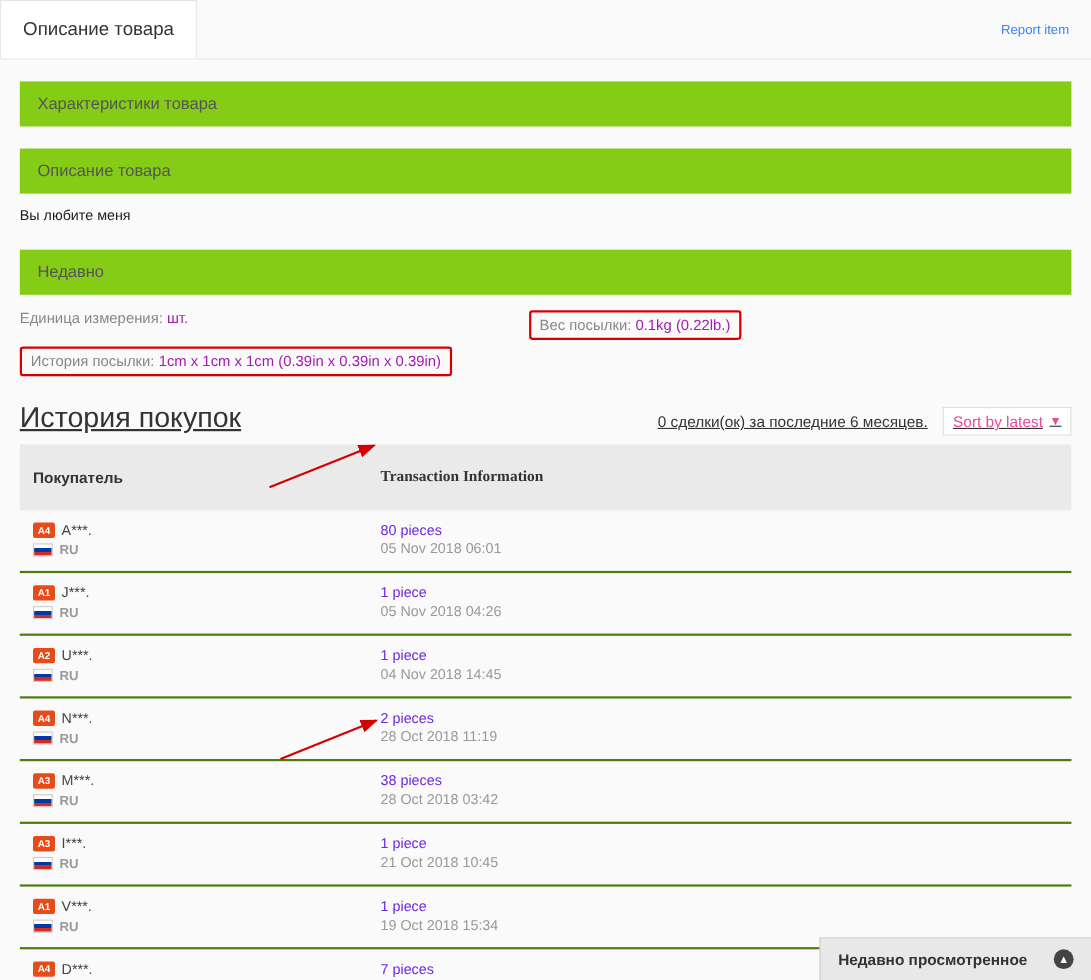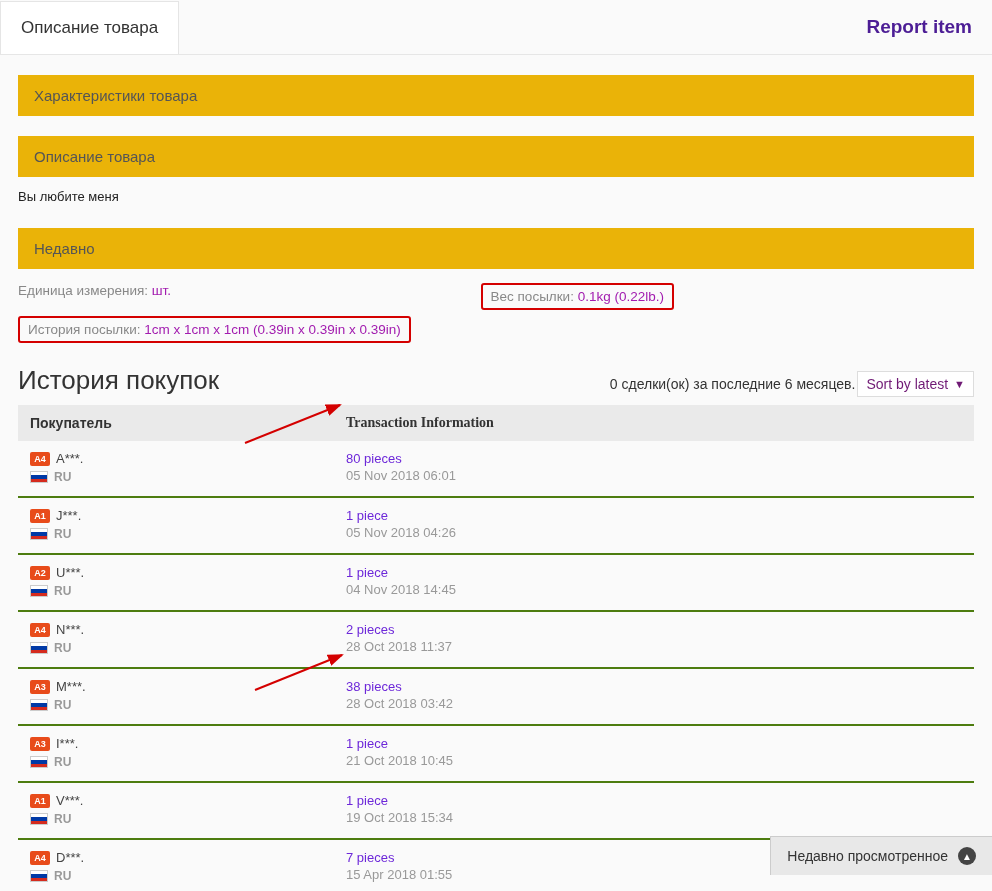--- a/index.html
+++ b/index.html
@@ -22,28 +22,27 @@
     padding: 16px 20px;
     font-size: 17px;
     color: #333;
     background: #fff;
     border: 1px solid #e5e5e5;
     border-bottom: none;
     cursor: pointer;
   }
   .report-link {
     padding: 16px 20px;
-    font-size: 19px;
-    color: #4c1d95;
+    font-size: 12px;
+    color: #3b82f6;
     cursor: pointer;
-    font-weight: bold;
   }
   .content { padding: 0 18px; }
   .section-header {
-    background: #eab308;
+    background: #84cc16;
     padding: 12px 16px;
     font-size: 15px;
     color: #555;
     margin-top: 20px;
   }
   .desc-text {
     font-size: 13px;
     color: #222;
     padding: 12px 0 4px 0;
   }
@@ -60,35 +59,36 @@
     border: 2px solid #d40000;
     border-radius: 3px;
     padding: 4px 8px;
     display: inline-block;
   }
   .history-head {
     display: flex;
     align-items: baseline;
     justify-content: space-between;
     margin-top: 18px;
+    text-decoration: underline;
   }
   .history-title { font-size: 26px; font-weight: 300; color: #333; }
-  .history-meta { display: flex; align-items: center; gap: 2px; }
+  .history-meta { display: flex; align-items: center; gap: 14px; }
   .deals-text { font-size: 14px; color: #333; }
   .sort-select {
-    font-size: 14px; color: #701a75;
+    font-size: 14px; color: #ec4899;
     border: 1px solid #ddd; background: #fff;
     padding: 4px 8px; cursor: pointer;
     display: inline-flex; align-items: center; gap: 6px;
   }
   .chev-down { font-size: 11px; }
   .table-header {
     display: flex;
     background: #eaeaea;
-    padding: 10px 0;
+    padding: 22px 0;
     margin-top: 8px;
     font-weight: bold;
     font-size: 14px;
     color: #333;
   }
   .col-buyer { width: 320px; padding-left: 12px; }
   .col-trans { flex: 1; padding-left: 8px; font-family: Georgia, serif; font-weight: bold; color: #333; }
   .tx-row {
     display: flex;
     border-bottom: 2px solid #4d7c0f;
@@ -113,28 +113,29 @@
     display: inline-block; width: 18px; height: 12px;
     background: linear-gradient(to bottom, #fff 0 33.3%, #0039a6 33.3% 66.6%, #d52b1e 66.6% 100%);
     border: 1px solid #ccc;
   }
   .country-code { color: #999; font-weight: bold; font-size: 12px; text-align: right; }
   .trans-cell { flex: 1; padding-left: 8px; font-size: 13px; }
   .pieces { color: #6d28d9; }
   .tx-date { color: #999; margin-top: 2px; }
   .recent-bar {
     position: fixed;
-    right: 0; bottom: 16px;
+    right: 0; bottom: 0;
     background: #e8e8e8;
     padding: 10px 16px;
     font-size: 14px;
     color: #333;
-    display: flex; align-items: center; gap: 10px;
+    display: flex; align-items: center; gap: 24px;
     border-top: 1px solid #ccc; border-left: 1px solid #ccc;
     cursor: pointer;
+    font-weight: bold;
   }
   .circ-up {
     background: #444; color: #fff;
     width: 18px; height: 18px; border-radius: 50%;
     display: inline-flex; align-items: center; justify-content: center;
     font-size: 10px;
   }
   .arrow-annot {
     position: absolute;
     pointer-events: none;
@@ -243,21 +244,21 @@
               <span class="lvl-badge">A4</span>
               <span>N***.</span>
             </div>
             <div class="buyer-line2">
               <span class="flag-ru"></span>
               <span class="country-code">RU</span>
             </div>
           </div>
           <div class="trans-cell">
             <div class="pieces">2 pieces</div>
-            <div class="tx-date">28 Oct 2018 11:37</div>
+            <div class="tx-date">28 Oct 2018 11:19</div>
           </div>
         </div>
         <div class="tx-row">
           <div class="buyer-cell">
             <div class="buyer-line1">
               <span class="lvl-badge">A3</span>
               <span>M***.</span>
             </div>
             <div class="buyer-line2">
               <span class="flag-ru"></span>

